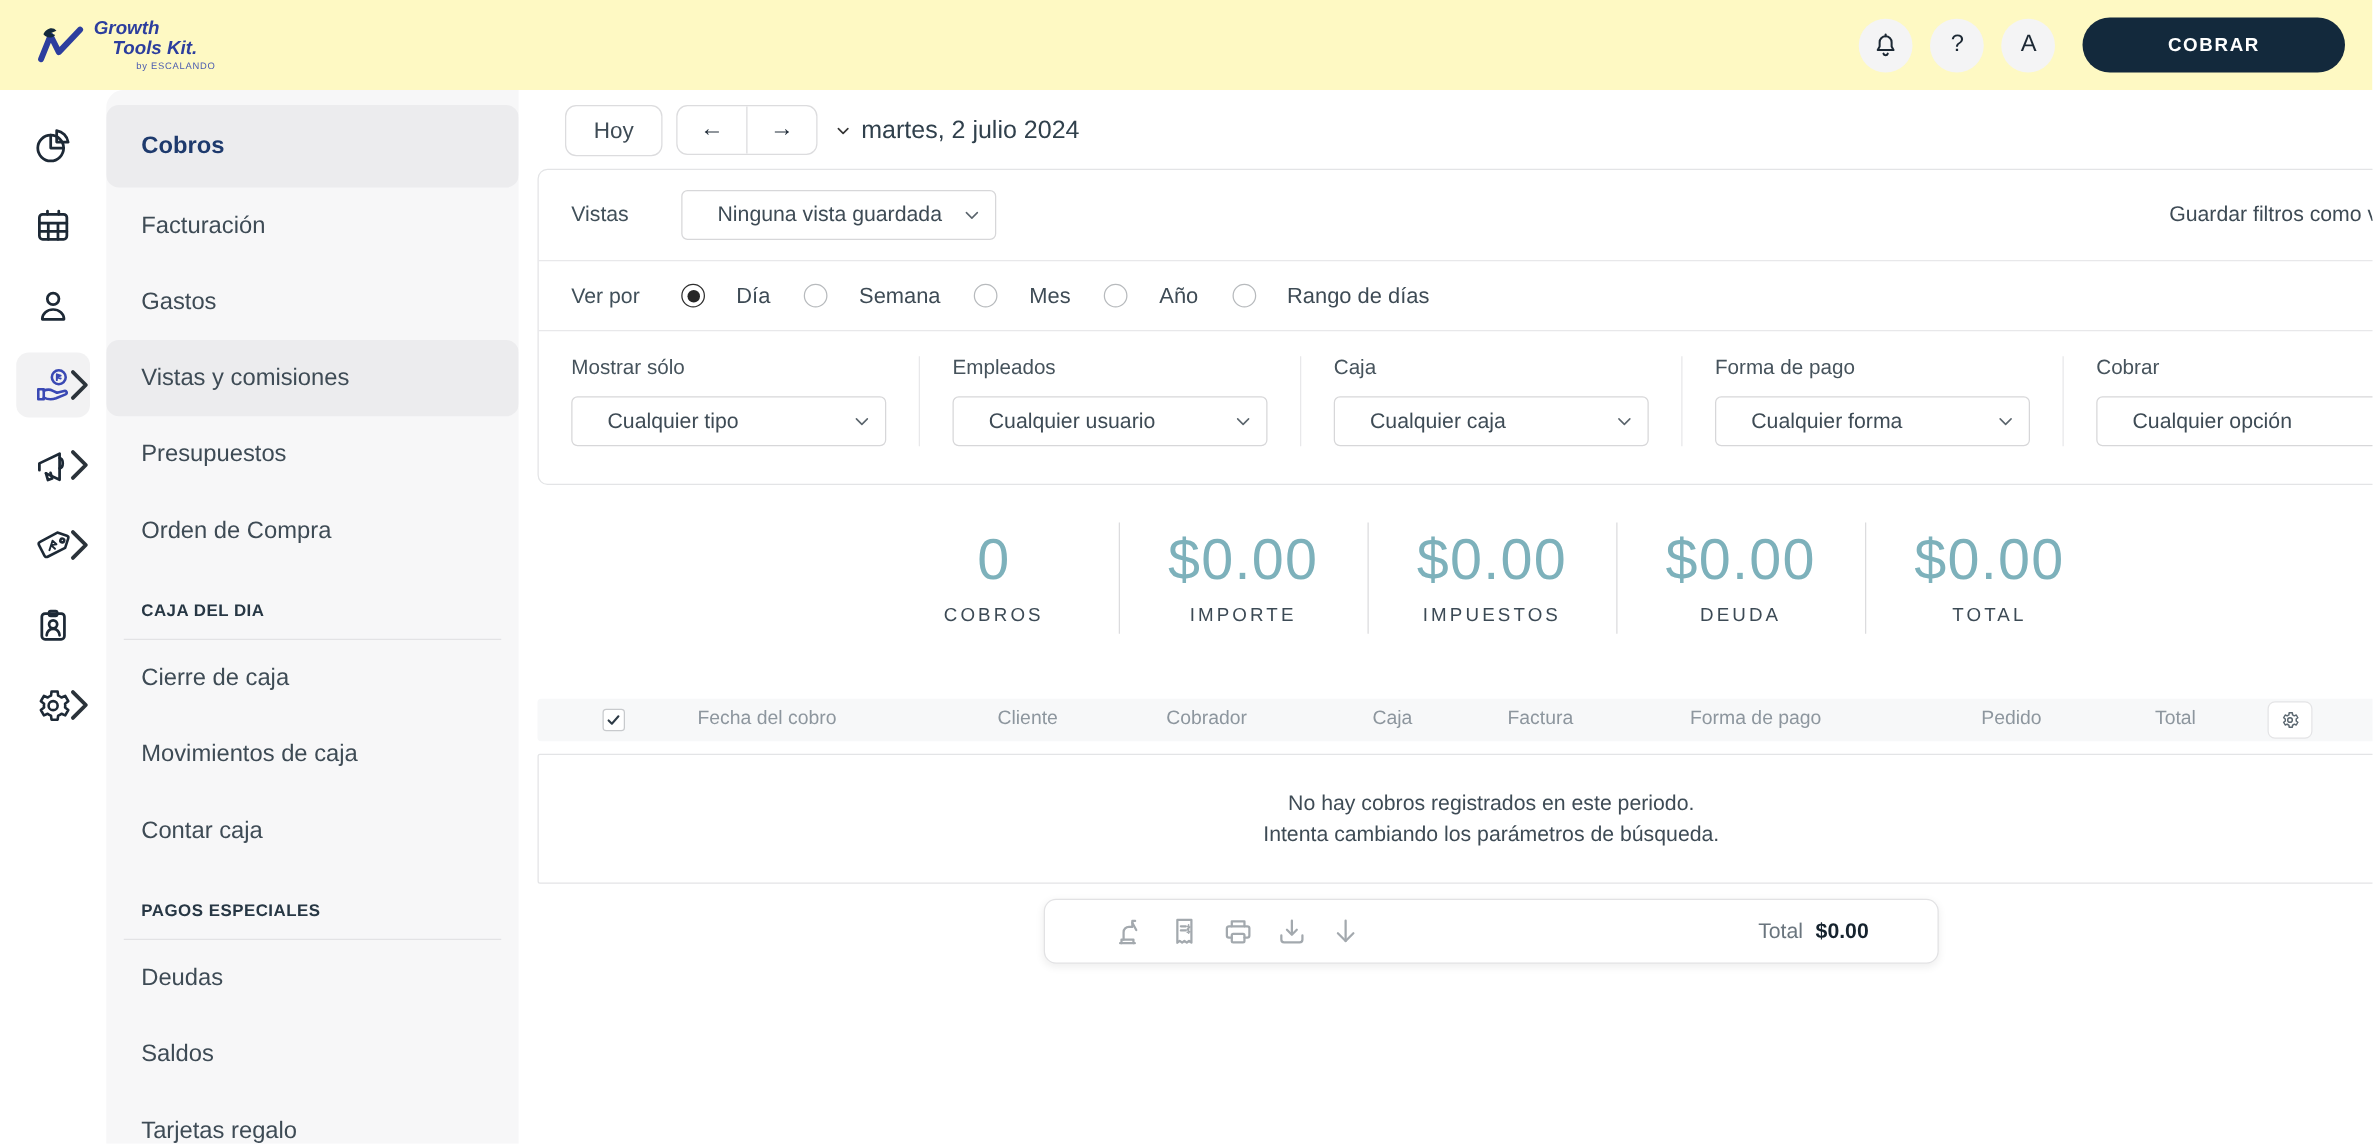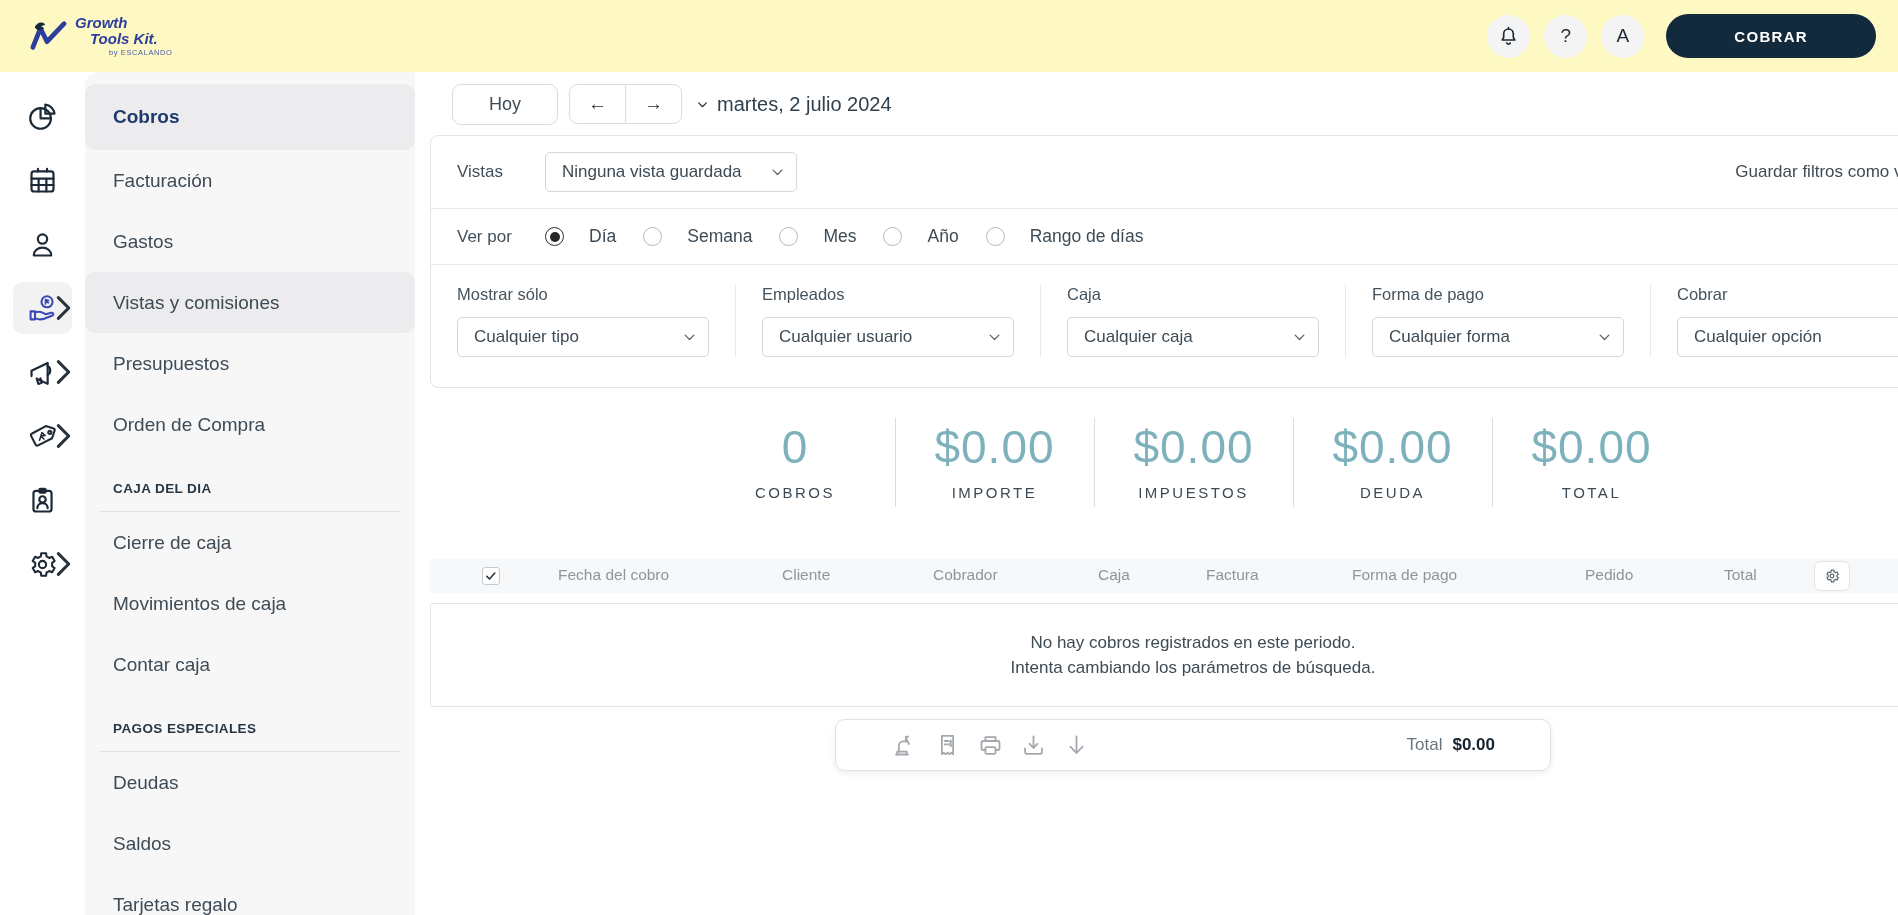--- a/index.html
+++ b/index.html
@@ -47,36 +47,36 @@
     font-weight:bold; color:#1e3a6d; }
   .side-item.hl { background:#ececee; border-radius:10px; }
   .side-title { padding:26px 28px 15px; font-size:13.5px; font-weight:bold;
     color:#273744; letter-spacing:.4px; }
   .side-divider { border-top:1px solid #e3e3e5; margin:0 14px; }
 
   
   .main { flex:1; padding:10px 20px 0 15px; background:#fff; }
 
   .date-row { display:flex; align-items:center; margin:0 0 9px 22px; height:44px; }
-  .hoy-btn { border:1px solid #dcdcde; border-radius:9px; padding:9px 36px;
+  .hoy-btn { border:1px solid #dcdcde; border-radius:9px; padding:9px 22px;
     font-size:18px; color:#3e4b55; background:#fff; cursor:pointer; }
   .arrow-group { display:flex; border:1px solid #dcdcde; border-radius:9px;
     overflow:hidden; margin-left:11px; background:#fff; }
   .arrow-btn { padding:8px 18px; font-size:19px; color:#1d2936; cursor:pointer; }
   .arrow-btn:first-child { border-right:1px solid #dcdcde; }
   .date-group { display:flex; align-items:center; gap:8px; margin-left:14px;
     font-size:20px; color:#30404c; cursor:pointer; }
   .date-group svg { color:#333; }
 
   .filter-card { border:1px solid #e3e4e6; border-radius:8px; background:#fff; }
   .fc-row1 { display:flex; align-items:center; padding:16px 26px; }
   .fc-label { font-size:17px; color:#41505a; width:88px; flex:none; }
   .select-box { position:relative; width:252px; height:40px; border:1px solid #d7d7d9;
     border-radius:5px; background:#fff; display:flex; align-items:center;
-    padding:0 34px 0 16px; font-size:17px; color:#3e4b55; cursor:pointer; }
+    padding:0 34px 0 28px; font-size:17px; color:#3e4b55; cursor:pointer; }
   .select-box .chev { position:absolute; right:11px; top:50%; transform:translateY(-50%);
     color:#5a646c; display:flex; }
   .save-link { margin-left:auto; font-size:17px; color:#3e4b55; cursor:pointer; }
   .fc-div { border-top:1px solid #e8e8ea; }
   .fc-row2 { display:flex; align-items:center; padding:17px 26px; }
   .radio-group { display:flex; align-items:center; gap:27px; }
   .radio-opt { display:flex; align-items:center; gap:25px; font-size:17.5px;
     color:#3e4b55; cursor:pointer; }
   .radio { width:19px; height:19px; border:1.5px solid #b7babd; border-radius:50%;
     background:#fff; position:relative; flex:none; }
@@ -93,21 +93,21 @@
   .stat + .stat { border-left:1px solid #dcdcde; }
   .stat-value { font-size:46px; color:#7db1bb; letter-spacing:1px; }
   .stat-label { font-size:15px; color:#3c4a55; letter-spacing:2.5px; margin-top:10px; }
 
   .thead { position:relative; height:34px; background:#f7f8f9; border-radius:3px;
     margin-top:52px; font-size:15.5px; color:#8d969e; }
   .thead .col { position:absolute; top:7px; }
   .chk { position:absolute; left:52px; top:8px; width:18px; height:18px; background:#fff;
     border:1px solid #c8cacd; border-radius:3px; display:flex; align-items:center;
     justify-content:center; color:#2e3b46; cursor:pointer; }
-  .c0{left:128px} .c1{left:352px} .c2{left:503px} .c3{left:668px} .c4{left:776px}
+  .c0{left:128px} .c1{left:368px} .c2{left:503px} .c3{left:668px} .c4{left:776px}
   .c5{left:922px} .c6{left:1155px} .c7{left:1294px}
   .thead-gear { position:absolute; left:1384px; top:2px; width:36px; height:30px;
     background:#fff; border:1px solid #e4e4e6; border-radius:6px; display:flex;
     align-items:center; justify-content:center; color:#5b6770; cursor:pointer; }
 
   .empty-box { margin-top:10px; height:104px; border:1px solid #e3e4e6; border-radius:2px;
     display:flex; flex-direction:column; align-items:center; justify-content:center;
     gap:5px; font-size:17px; color:#3e4b55; }
 
   .footer-bar { width:716px; height:52px; margin:12px auto 0; border:1px solid #e2e2e4;

